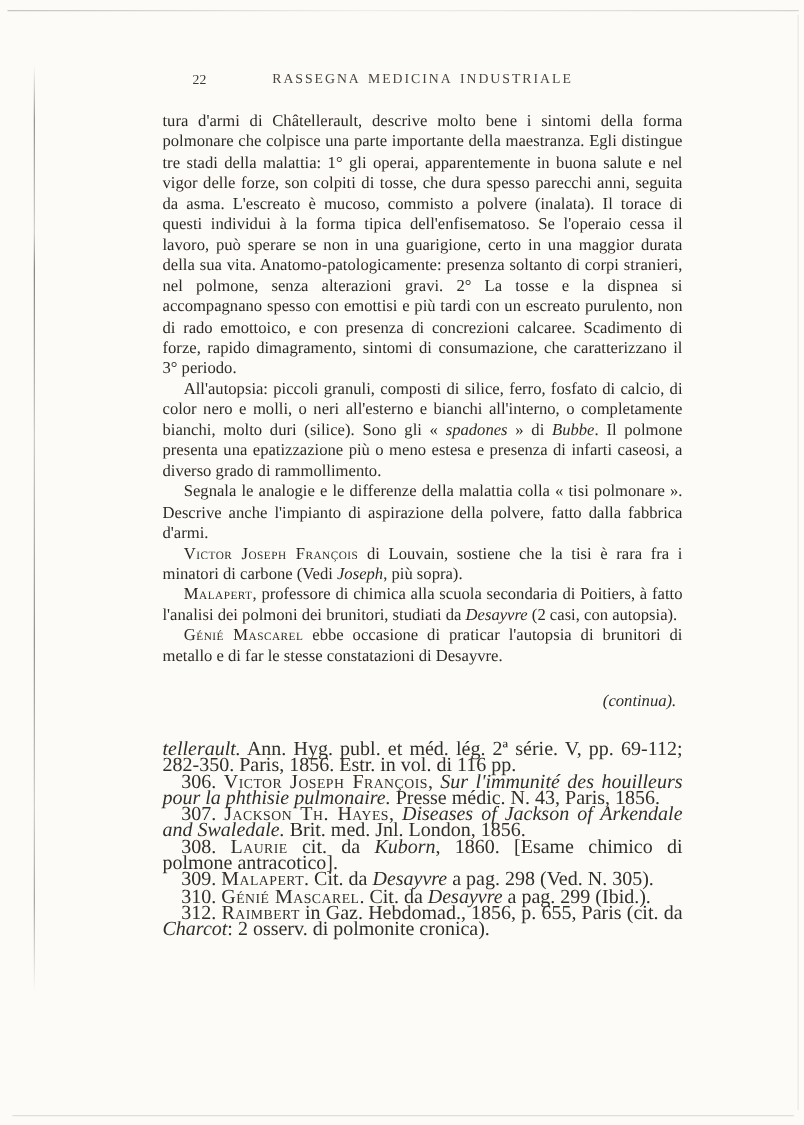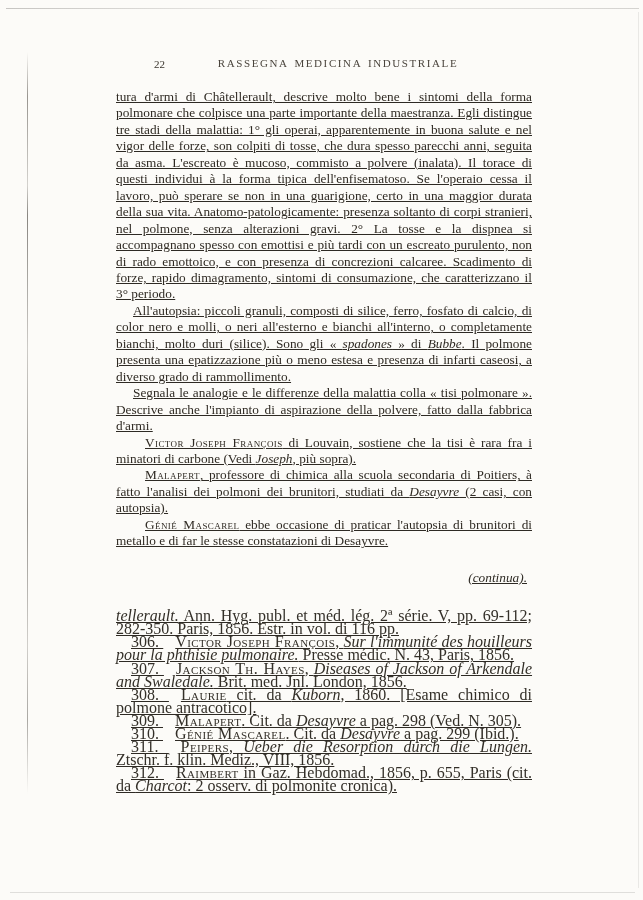--- a/index.html
+++ b/index.html
@@ -49,29 +49,29 @@
     font-size: 11px; color: #3a352e;
   }
   .journal-title {
     display: block; text-align: center;
     font-size: 11px; letter-spacing: 1.6px; word-spacing: 2px;
     color: #4a443c;
   }
 
   
   .text-block {
-    position: absolute; top: 89px; left: 116px; width: 416px; text-decoration: underline;
+    position: absolute; top: 89px; left: 130px; width: 416px;
   }
   .body-para {
     font-size: 13.3px; line-height: 16.45px;
     text-align: justify; color: #2f2a23;
   }
   .body-para.indent { text-indent: 17px; }
 
-  .sc { font-variant-caps: small-caps; letter-spacing: .4px; margin-left: 12px; }
+  .sc { font-variant-caps: small-caps; letter-spacing: .4px; }
   .it { font-style: italic; }
 
   .continua {
     text-align: right; font-size: 13.3px; line-height: 16.45px;
     margin-top: 20px; padding-right: 5px;
   }
 
   
   .footnotes { margin-top: 23px; }
   .footnote {
@@ -109,18 +109,17 @@
       <span class="it">(continua).</span>
     </p>
 
     <div id="footnote-list" class="footnotes">
         <p class="footnote"><span class="it">tellerault.</span><span> Ann. Hyg. publ. et méd. lég. 2ª série. V, pp. 69-112; 282-350. Paris, 1856. Estr. in vol. di 116 pp.</span></p>
         <p class="footnote indent"><span>306. </span><span class="sc">Victor Joseph François</span><span>, </span><span class="it">Sur l'immunité des houilleurs pour la phthisie pulmonaire.</span><span> Presse médic. N. 43, Paris, 1856.</span></p>
         <p class="footnote indent"><span>307. </span><span class="sc">Jackson Th. Hayes</span><span>, </span><span class="it">Diseases of Jackson of Arkendale and Swaledale.</span><span> Brit. med. Jnl. London, 1856.</span></p>
         <p class="footnote indent"><span>308. </span><span class="sc">Laurie</span><span> cit. da </span><span class="it">Kuborn</span><span>, 1860. [Esame chimico di polmone antracotico].</span></p>
         <p class="footnote indent"><span>309. </span><span class="sc">Malapert</span><span>. Cit. da </span><span class="it">Desayvre</span><span> a pag. 298 (Ved. N. 305).</span></p>
         <p class="footnote indent"><span>310. </span><span class="sc">Génié Mascarel</span><span>. Cit. da </span><span class="it">Desayvre</span><span> a pag. 299 (Ibid.).</span></p>
-        <p class="footnote indent"><span>311. </span><span class="sc">Peipers</span><span>, </span><span class="it">Ueber die Resorption durch die Lungen.</span><span> Ztschr. f. klin. Mediz., VIII, 1856.</span></p>
         <p class="footnote indent"><span>312. </span><span class="sc">Raimbert</span><span> in Gaz. Hebdomad., 1856, p. 655, Paris (cit. da </span><span class="it">Charcot</span><span>: 2 osserv. di polmonite cronica).</span></p>
       </div>
   </main>
 
 </div>
 
 </body></html>

